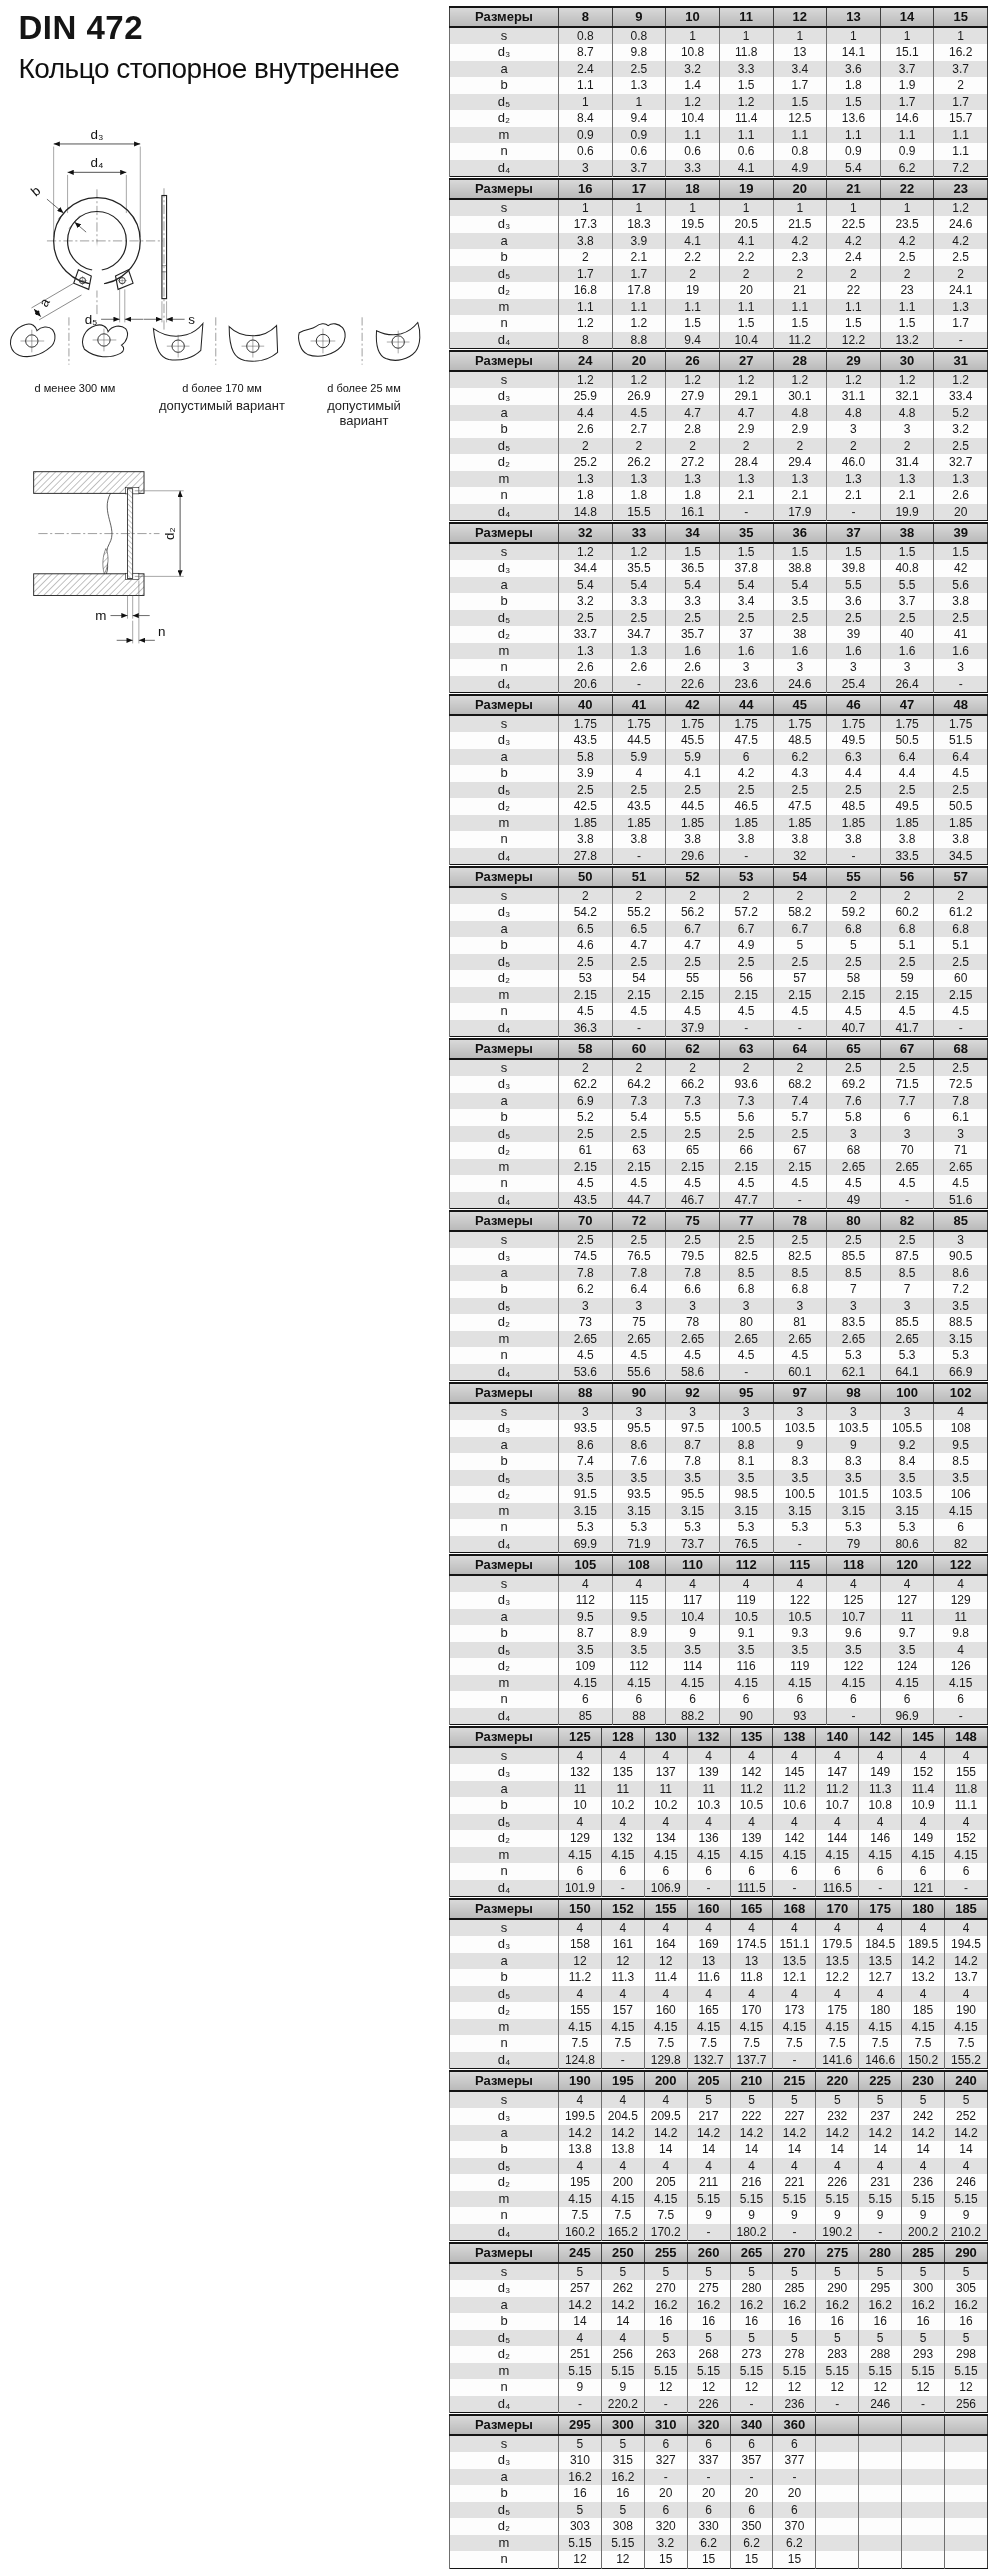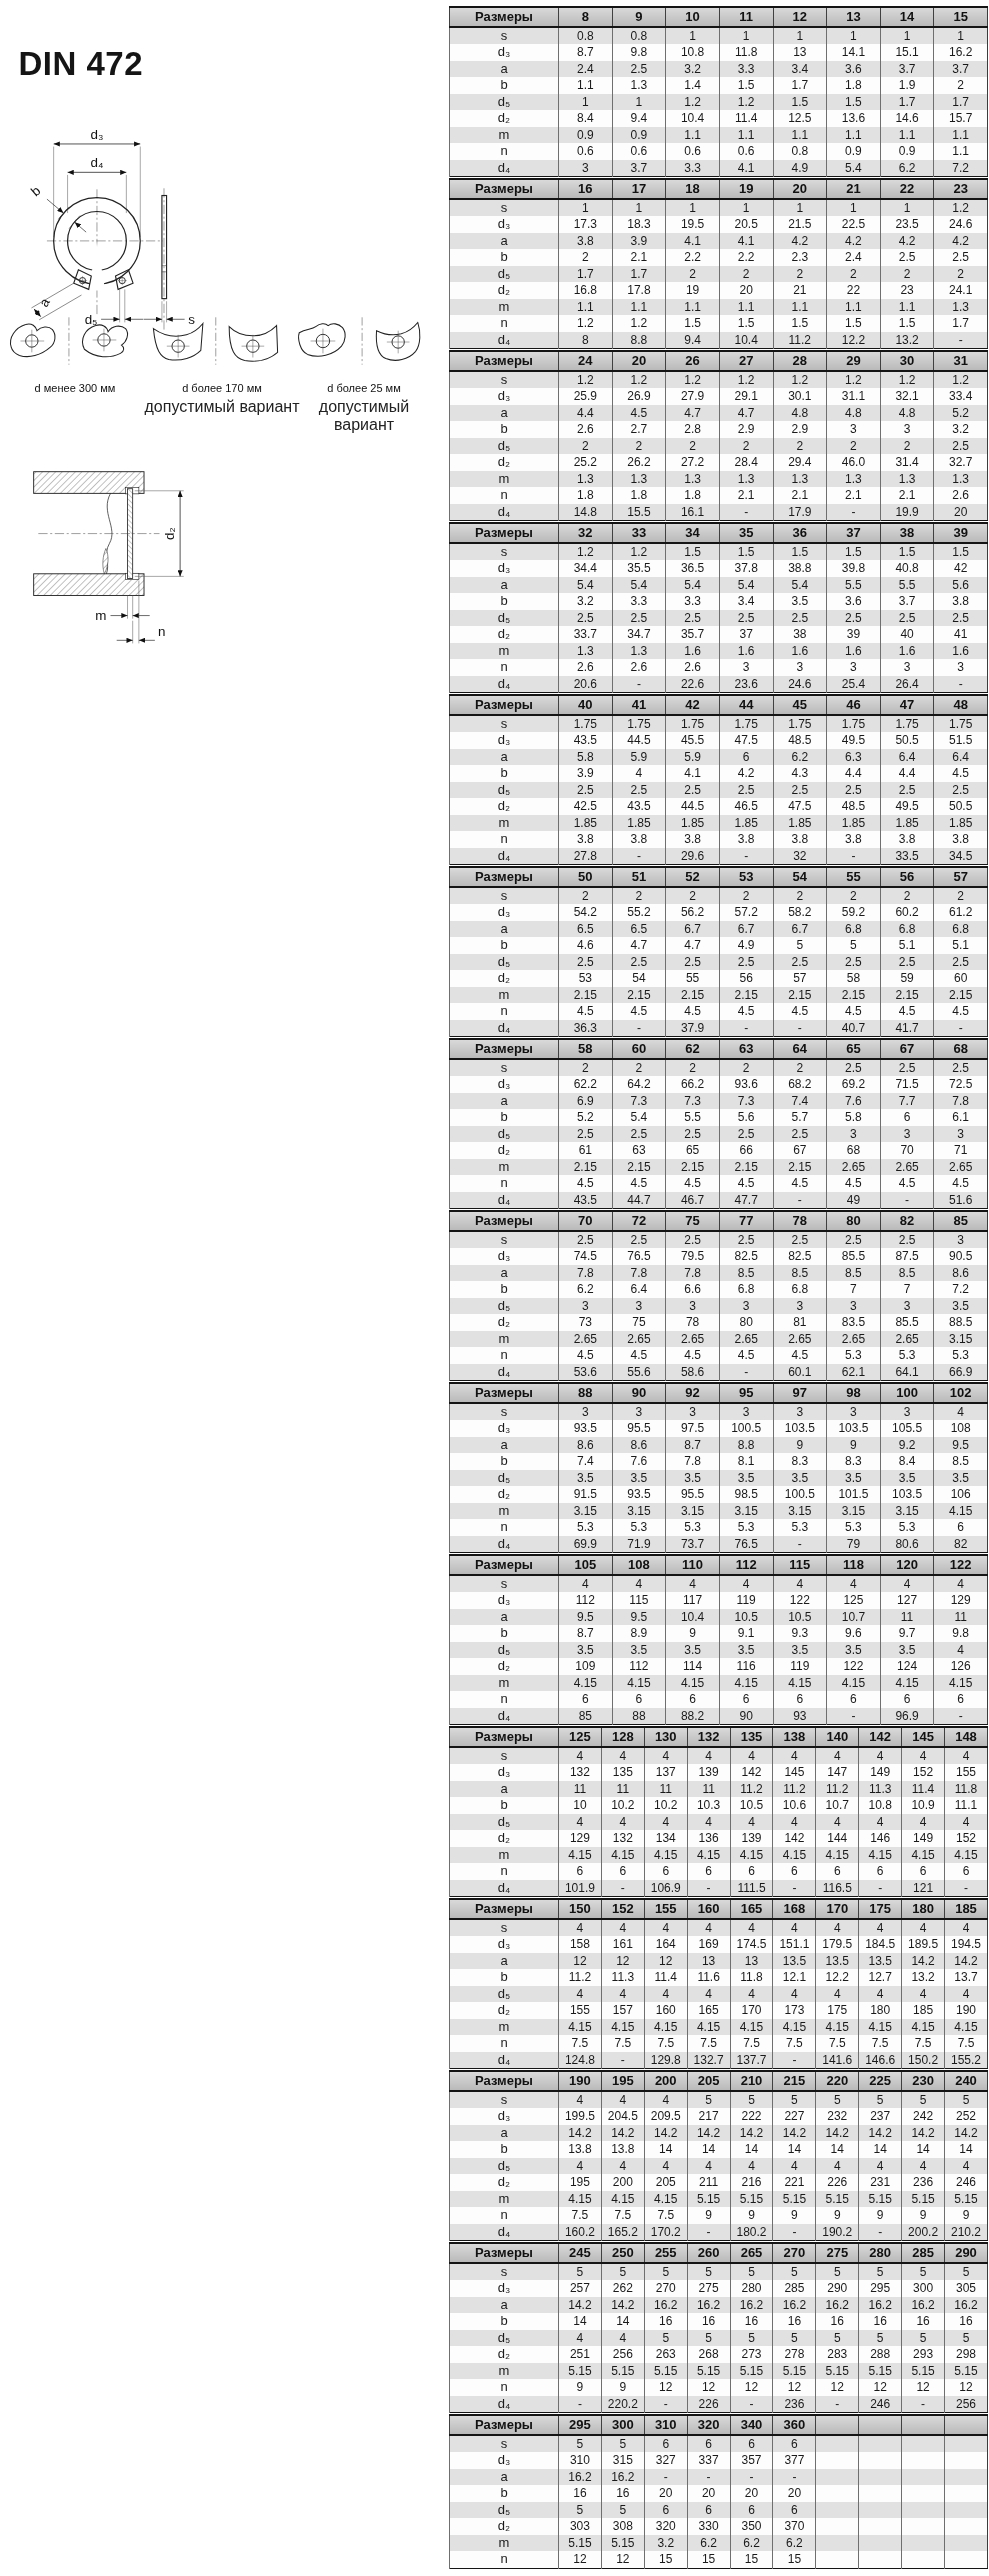--- a/index.html
+++ b/index.html
@@ -1,46 +1,47 @@
 <!DOCTYPE html>
 <html style="font-size:8.2px"><head>
 <meta charset="utf-8">
 <style>
   html,body{margin:0;padding:0;background:#fff;}
   body{width:989px;height:2603px;position:relative;overflow:hidden;
        font-family:"Liberation Sans","DejaVu Sans",sans-serif;color:#1a1a1a;}
   .left-panel{position:absolute;left:0;top:0;width:446px;height:2603px;}
   .page-title{position:absolute;left:18.5px;top:9.3px;font-size:33px;font-weight:bold;
-              letter-spacing:0.5px;color:#151515;margin-top:36px;}
+              letter-spacing:0.5px;color:#151515;}
   .page-subtitle{position:absolute;left:18.5px;top:53px;font-size:28px;color:#101010;
                  letter-spacing:-0.5px;white-space:nowrap;}
   svg{position:absolute;}
   .caption{position:absolute;top:382px;transform:translateX(-50%);text-align:center;}
   .caption .cap-title{font-size:11px;color:#111;}
-  .caption .cap-note{font-size:16px;color:#222;margin-top:4.1px;}
+  .caption .cap-note{font-size:13px;color:#222;margin-top:4.1px;}
   .right-panel{position:absolute;left:449px;top:6px;width:584px;}
   table.size-table{border-collapse:collapse;table-layout:fixed;width:539px;
       margin:0 0 1px 0;border-top:2.1px solid #141414;border-bottom:1.5px solid #141414;
       border-left:0.5px solid #3c3c3c;border-right:0.5px solid #3c3c3c;}
   table.size-table th{height:17.5px;line-height:17.5px;background:linear-gradient(#d9d9d9,#b9b9b9);
       border-bottom:2.6px double #141414;border-left:0.5px solid #404040;
       font-size:13px;font-weight:bold;color:#111;padding:0;text-align:center;overflow:hidden;}
   table.size-table td{height:16.5px;line-height:16.5px;border-left:0.5px solid #6f6f6f;
       font-size:12px;text-align:center;padding:0;color:#1a1a1a;overflow:hidden;white-space:nowrap;}
   table.size-table td.lbl{font-size:13px;}
   table.size-table tr.shaded{background:#e1e1e1;}
   table.size-table tr.plain{background:#fdfdfd;}
   .draw-line{stroke:#222;fill:none;}
   .dim-text{font-size:26px;fill:#111;}
 </style>
 </head>
 <body>
 
 <div class="left-panel">
   <div class="page-title">DIN 472</div>
+  <div class="page-subtitle">Кольцо стопорное внутреннее</div>
 
   <svg style="left:15.5px;top:117px" width="330" height="222" viewBox="0 0 640 430">
     <defs>
       <marker id="arrE" markerWidth="12" markerHeight="10" refX="12" refY="5" orient="auto" markerUnits="userSpaceOnUse">
         <path d="M0,0 L12,5 L0,10 Z" fill="#111"></path>
       </marker>
       <marker id="arrS" markerWidth="12" markerHeight="10" refX="0" refY="5" orient="auto" markerUnits="userSpaceOnUse">
         <path d="M12,0 L0,5 L12,10 Z" fill="#111"></path>
       </marker>
     </defs>

